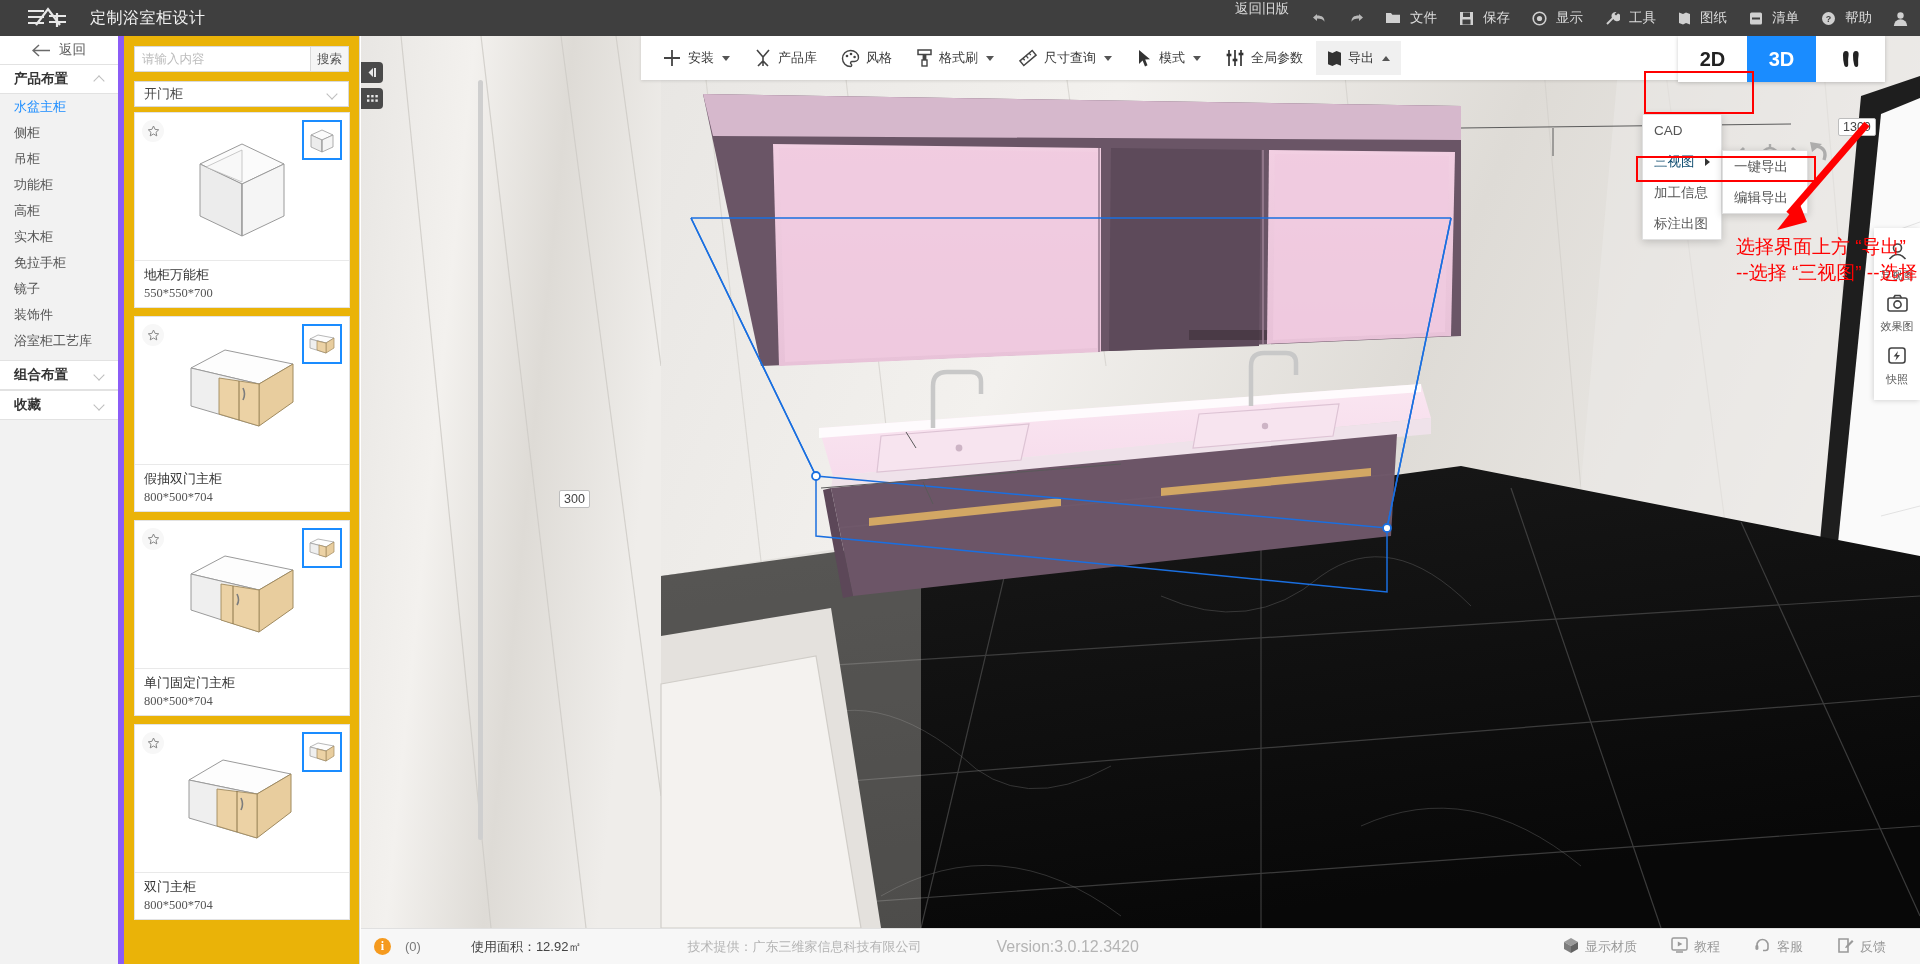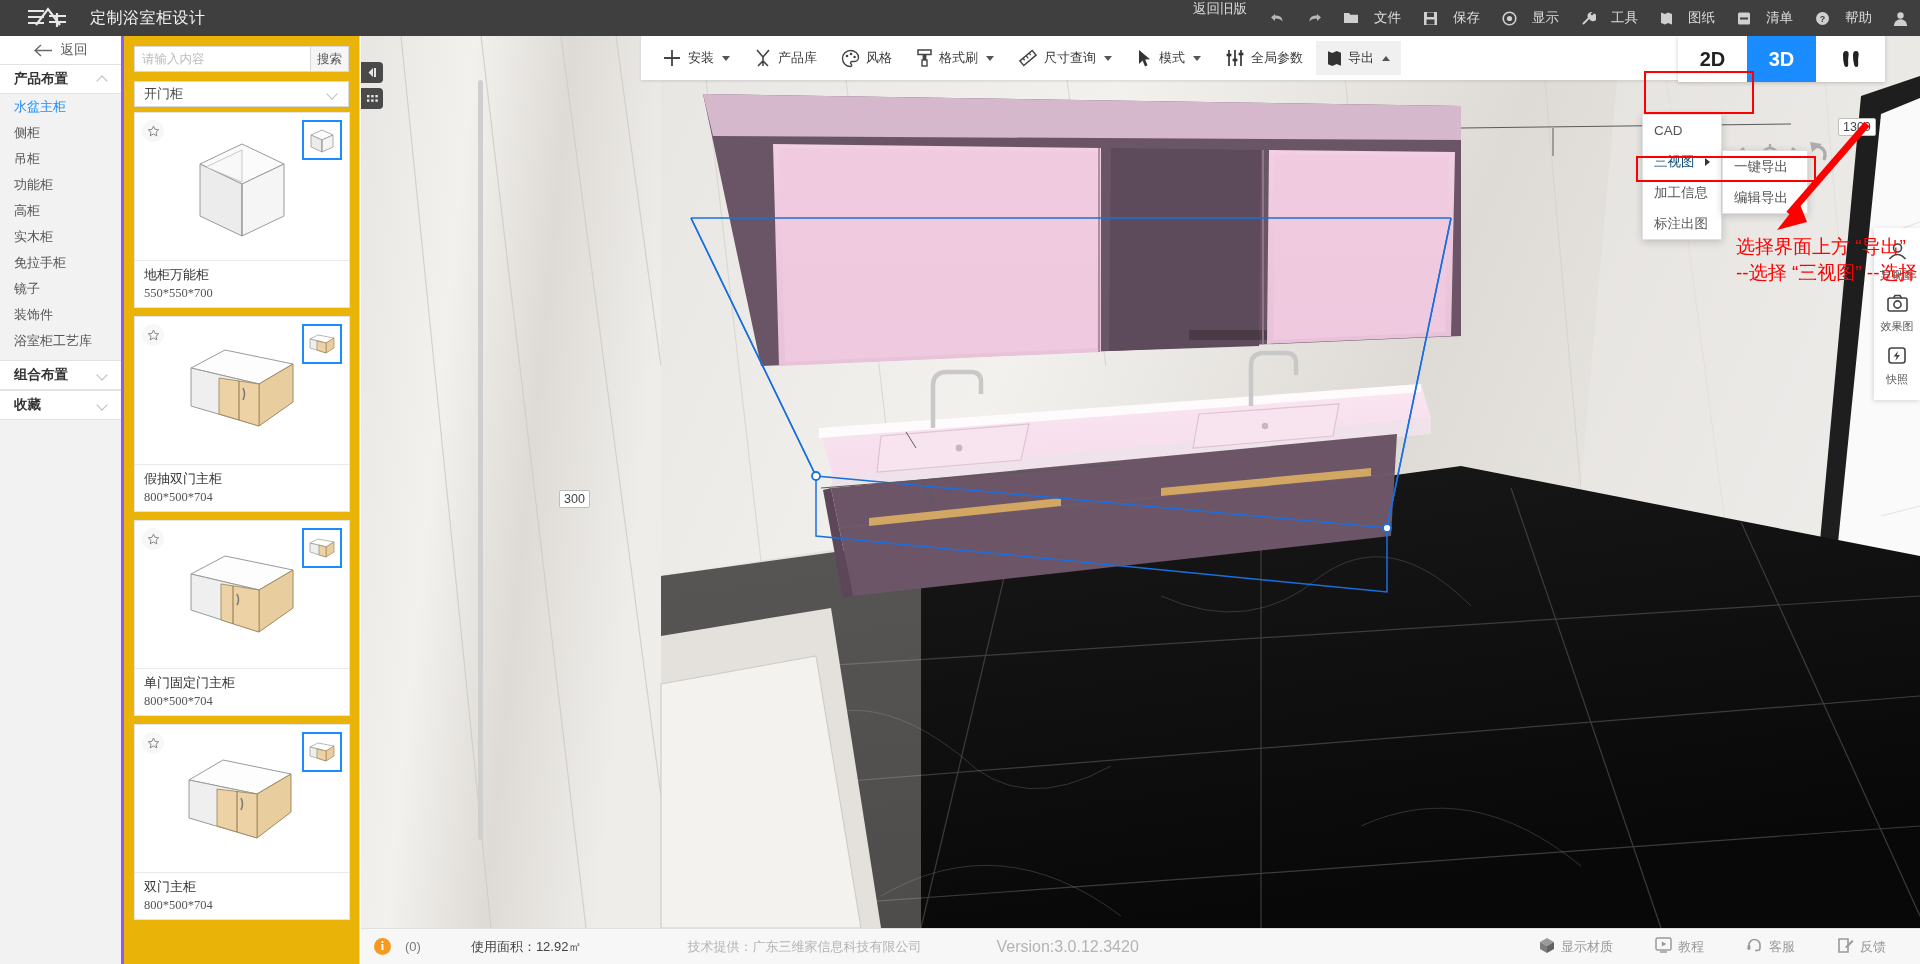--- a/index.html
+++ b/index.html
@@ -19,31 +19,31 @@
   }
   .brand-logo { margin-left: 22px; width: 52px; height: 26px; position: relative; }
   .brand-logo svg { display: block; }
   .brand-title {
     margin-left: 16px; font-size: 16px; color: #f2f2f2; letter-spacing: .5px;
   }
   .topbar-right {
     margin-left: auto; display: flex; align-items: flex-start; height: 36px; padding-right: 2px;
   }
   .tb-item {
-    display: flex; align-items: center; gap: 15px;
+    display: flex; align-items: center; gap: 9px;
     font-size: 13.5px; color: #dcdcdc; padding: 0 11px; height: 36px; cursor: pointer;
   }
   .tb-item svg { display:block; fill:#c9c9c9; }
   .tb-legacy { font-size: 13.5px; color: #dcdcdc; padding: 0 13px; cursor: pointer; }
   .tb-icononly { padding: 0 9px; }
 
   
   .leftnav {
     position: absolute; left: 0; top: 36px; width: 124px; height: 928px;
-    background: #f2f2f2; border-right: 3px solid #8b5cf6;
+    background: #f2f2f2; border-right: 6px solid #8b5cf6;
   }
   .back-row {
     height: 28px; display: flex; align-items: center; justify-content: center;
     gap: 8px; font-size: 13.5px; color: #5a5a5a; background:#fff; cursor: pointer;
   }
   .nav-group-head {
     height: 30px; display: flex; align-items: center; justify-content: space-between;
     padding: 0 13px 0 14px; background: #fff; border-top: 1px solid #e2e2e2;
     border-bottom: 1px solid #e2e2e2;
     font-size: 13.5px; color: #333; font-weight: bold; cursor: pointer;
@@ -223,21 +223,21 @@
   }
   .bb-info-icon {
     width: 17px; height: 17px; border-radius: 50%; background: #f59a1e; color: #fff;
     font-size: 12px; font-weight: bold; display:flex; align-items:center; justify-content:center;
     margin-left: 13px; font-family: "Liberation Serif", serif;
   }
   .bb-count { font-size: 13px; color: #7a7a7a; margin-left: 14px; }
   .bb-area { font-size: 13px; color: #444; margin-left: 50px; }
   .bb-tech { font-size: 13px; color: #b4b4b4; margin-left: 106px; }
   .bb-ver { font-size: 16px; color: #b4b4b4; margin-left: 75px; }
-  .bb-right { margin-left: auto; display: flex; align-items: center; padding-right: 22px; gap: 18px; }
+  .bb-right { margin-left: auto; display: flex; align-items: center; padding-right: 22px; gap: 10px; }
   .bb-btn {
     display: flex; align-items: center; gap: 6px; font-size: 13px; color: #9a9a9a;
     padding: 0 12px; height: 36px; cursor: pointer;
   }
 
   .lb-scroll {
     position:absolute; left: 354px; top: 44px; width: 5px; height: 760px;
     background: #cfcfcf; border-radius: 3px; z-index: 12;
   }
 </style>

